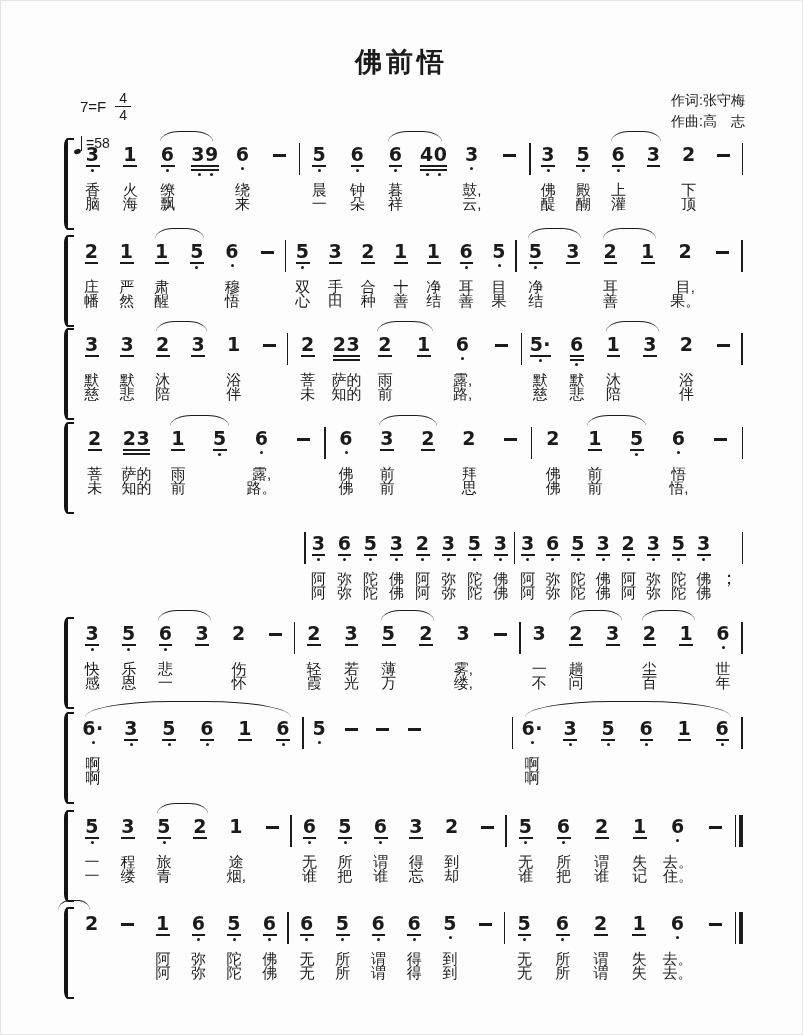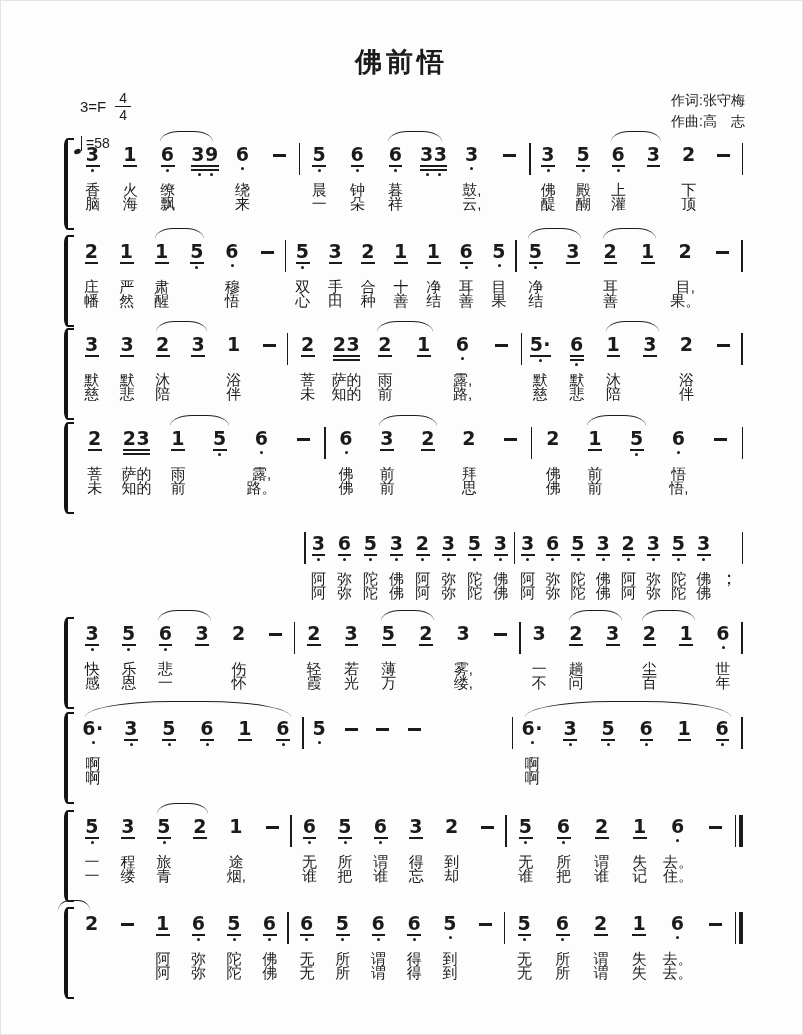--- a/index.html
+++ b/index.html
@@ -54,21 +54,21 @@
 <div class="page">
   <div class="title">佛前悟</div>
 
   <div class="credits">
     <div>作词:张守梅</div>
     <div>作曲:高　志</div>
   </div>
 
   <div class="keysig">
     <div class="keyrow">
-      <span class="keylabel">3=F</span>
+      <span class="keylabel">7=F</span>
       <span class="meter">
         <span class="mtop">4</span>
         <span class="mbot">4</span>
       </span>
     </div>
     <div class="temporow">
       <span class="qnote">
         <span class="nhead"></span>
           <span class="nstem"></span>
       </span>
@@ -208,21 +208,21 @@
                 </div>
               </div>
               <div class="lyr">
                 <div class="l1">暮</div>
                 <div class="l2">祥</div>
               </div>
             </div>
             <div class="col">
               <div class="nw">
                 <div class="dg">
-                  <div class="digit">33</div>
+                  <div class="digit">40</div>
                   <div class="ul"></div>
                   <div class="ul"></div>
                 </div>
                 <div class="dots">
                   <div class="dot"></div>
                   <div class="dot"></div>
                 </div>
               </div>
               <div class="lyr">
                 <div class="l1"></div>

